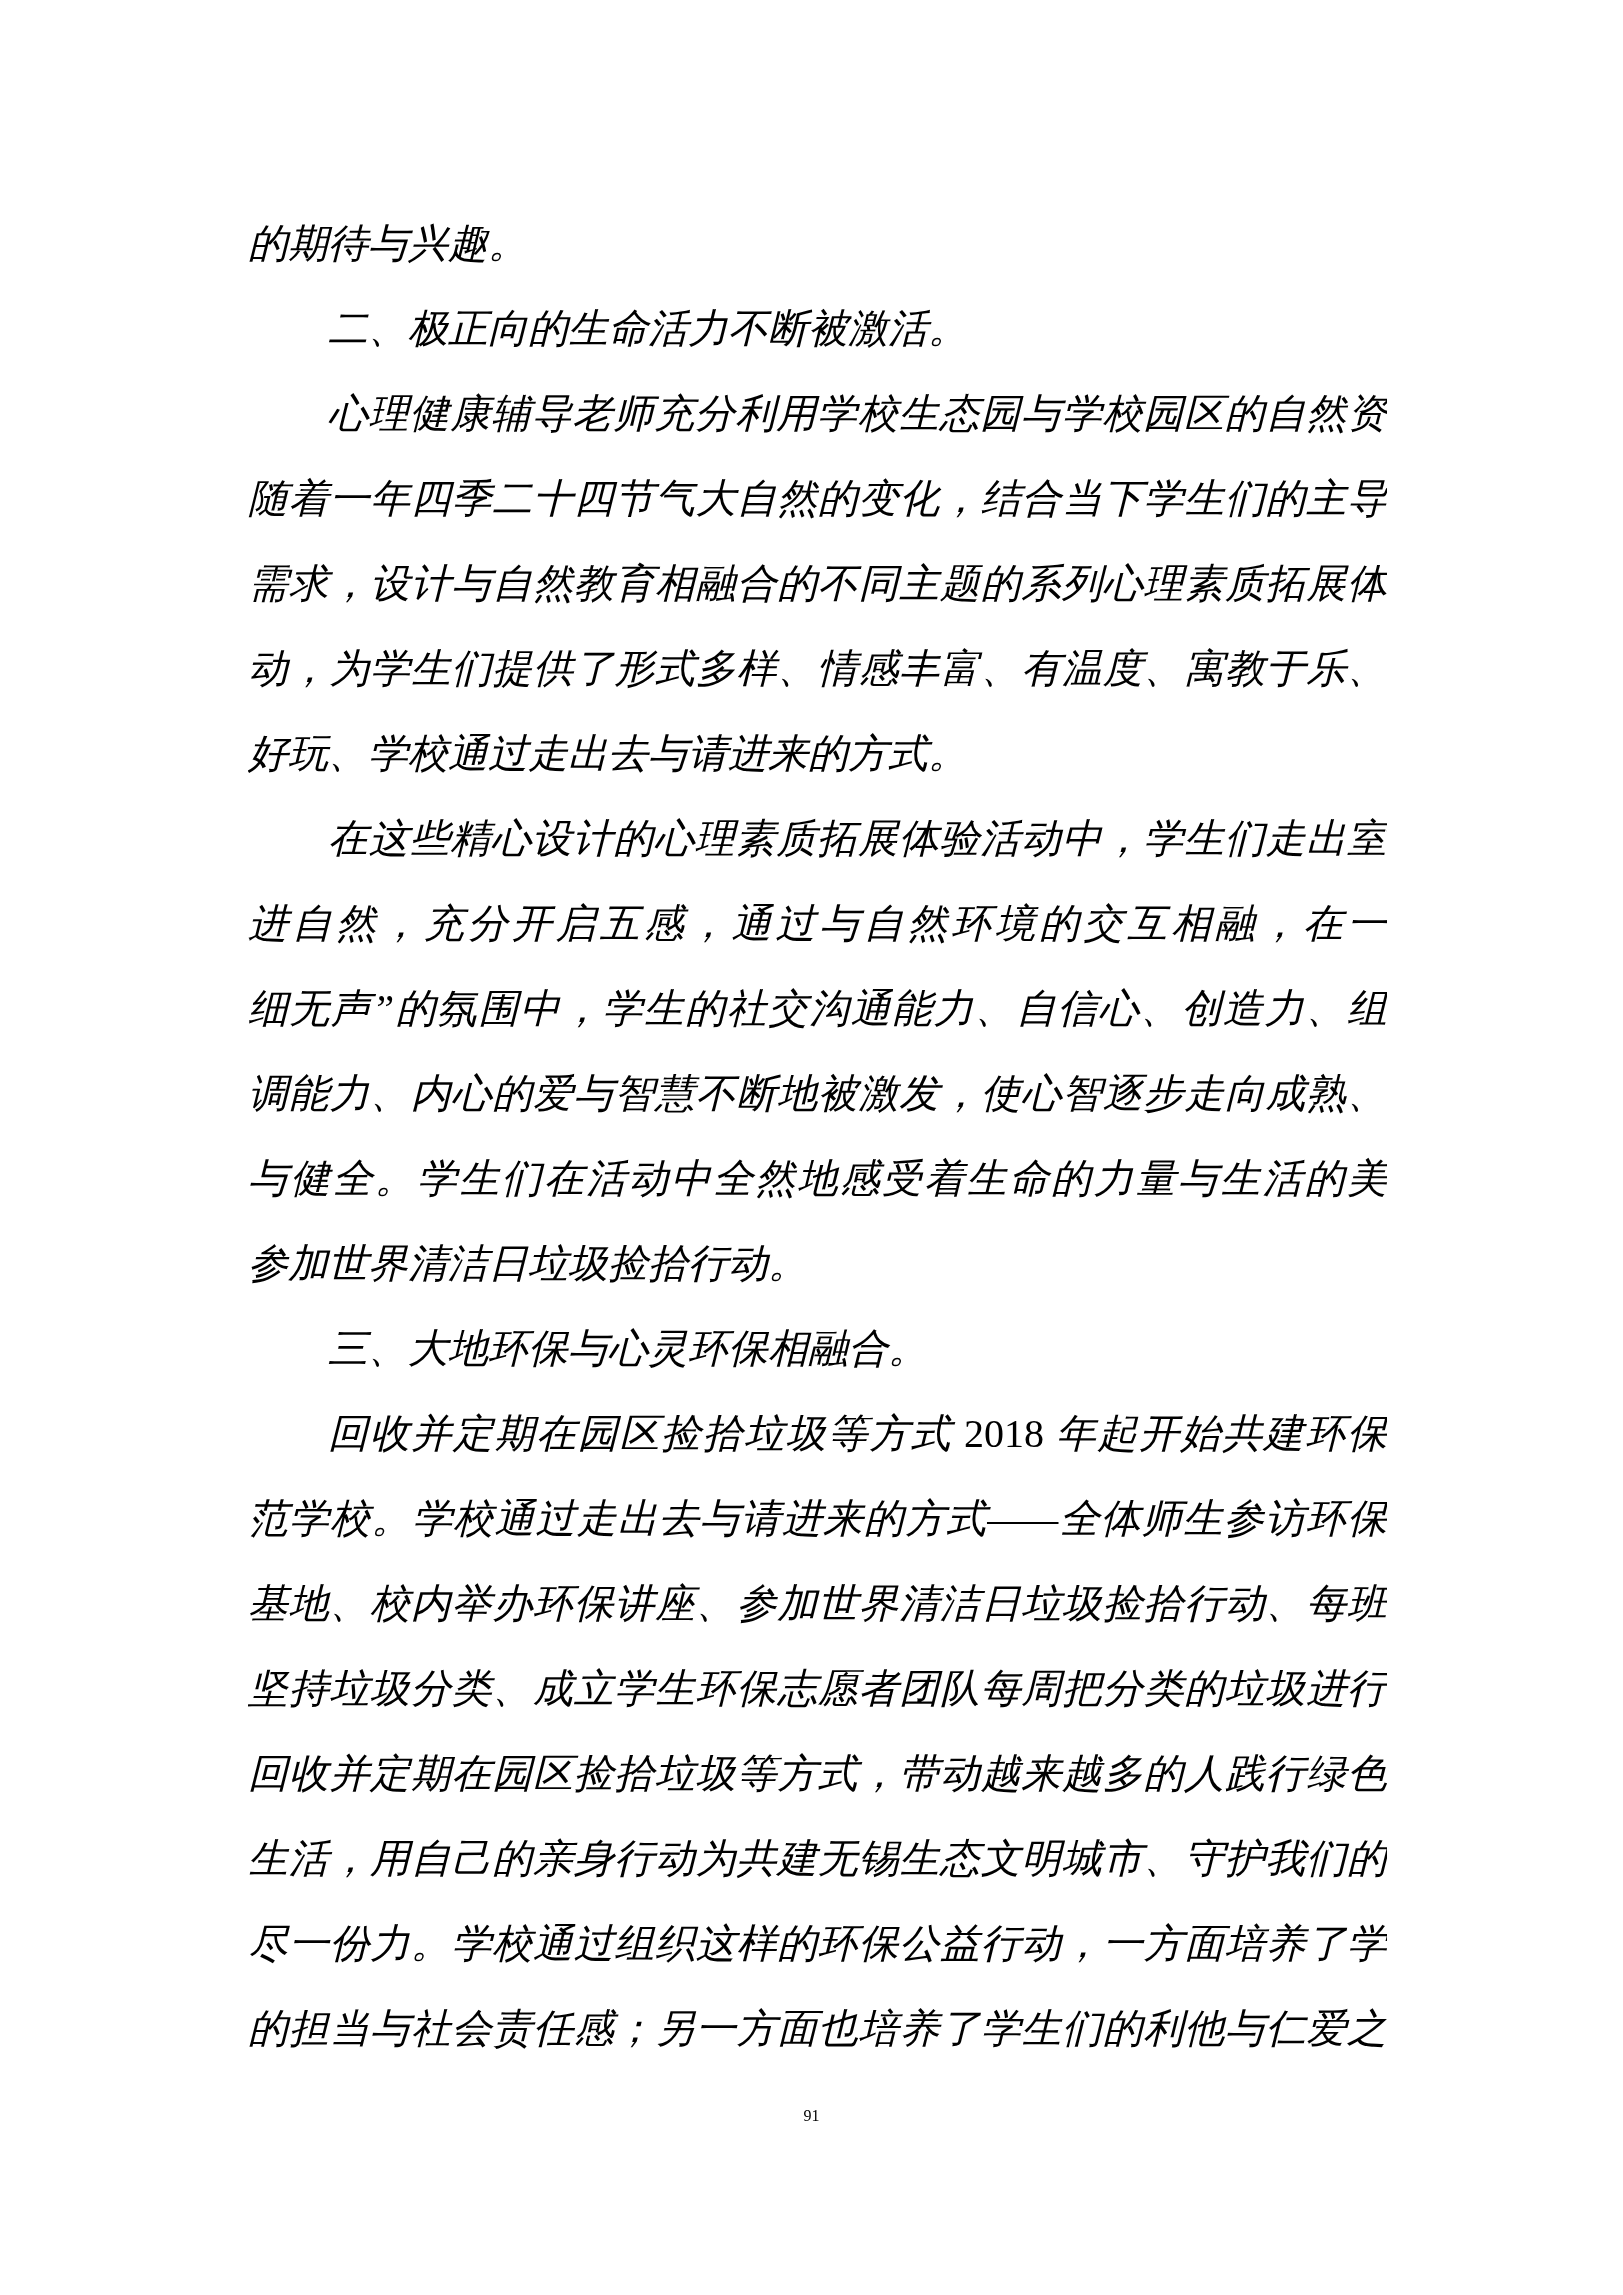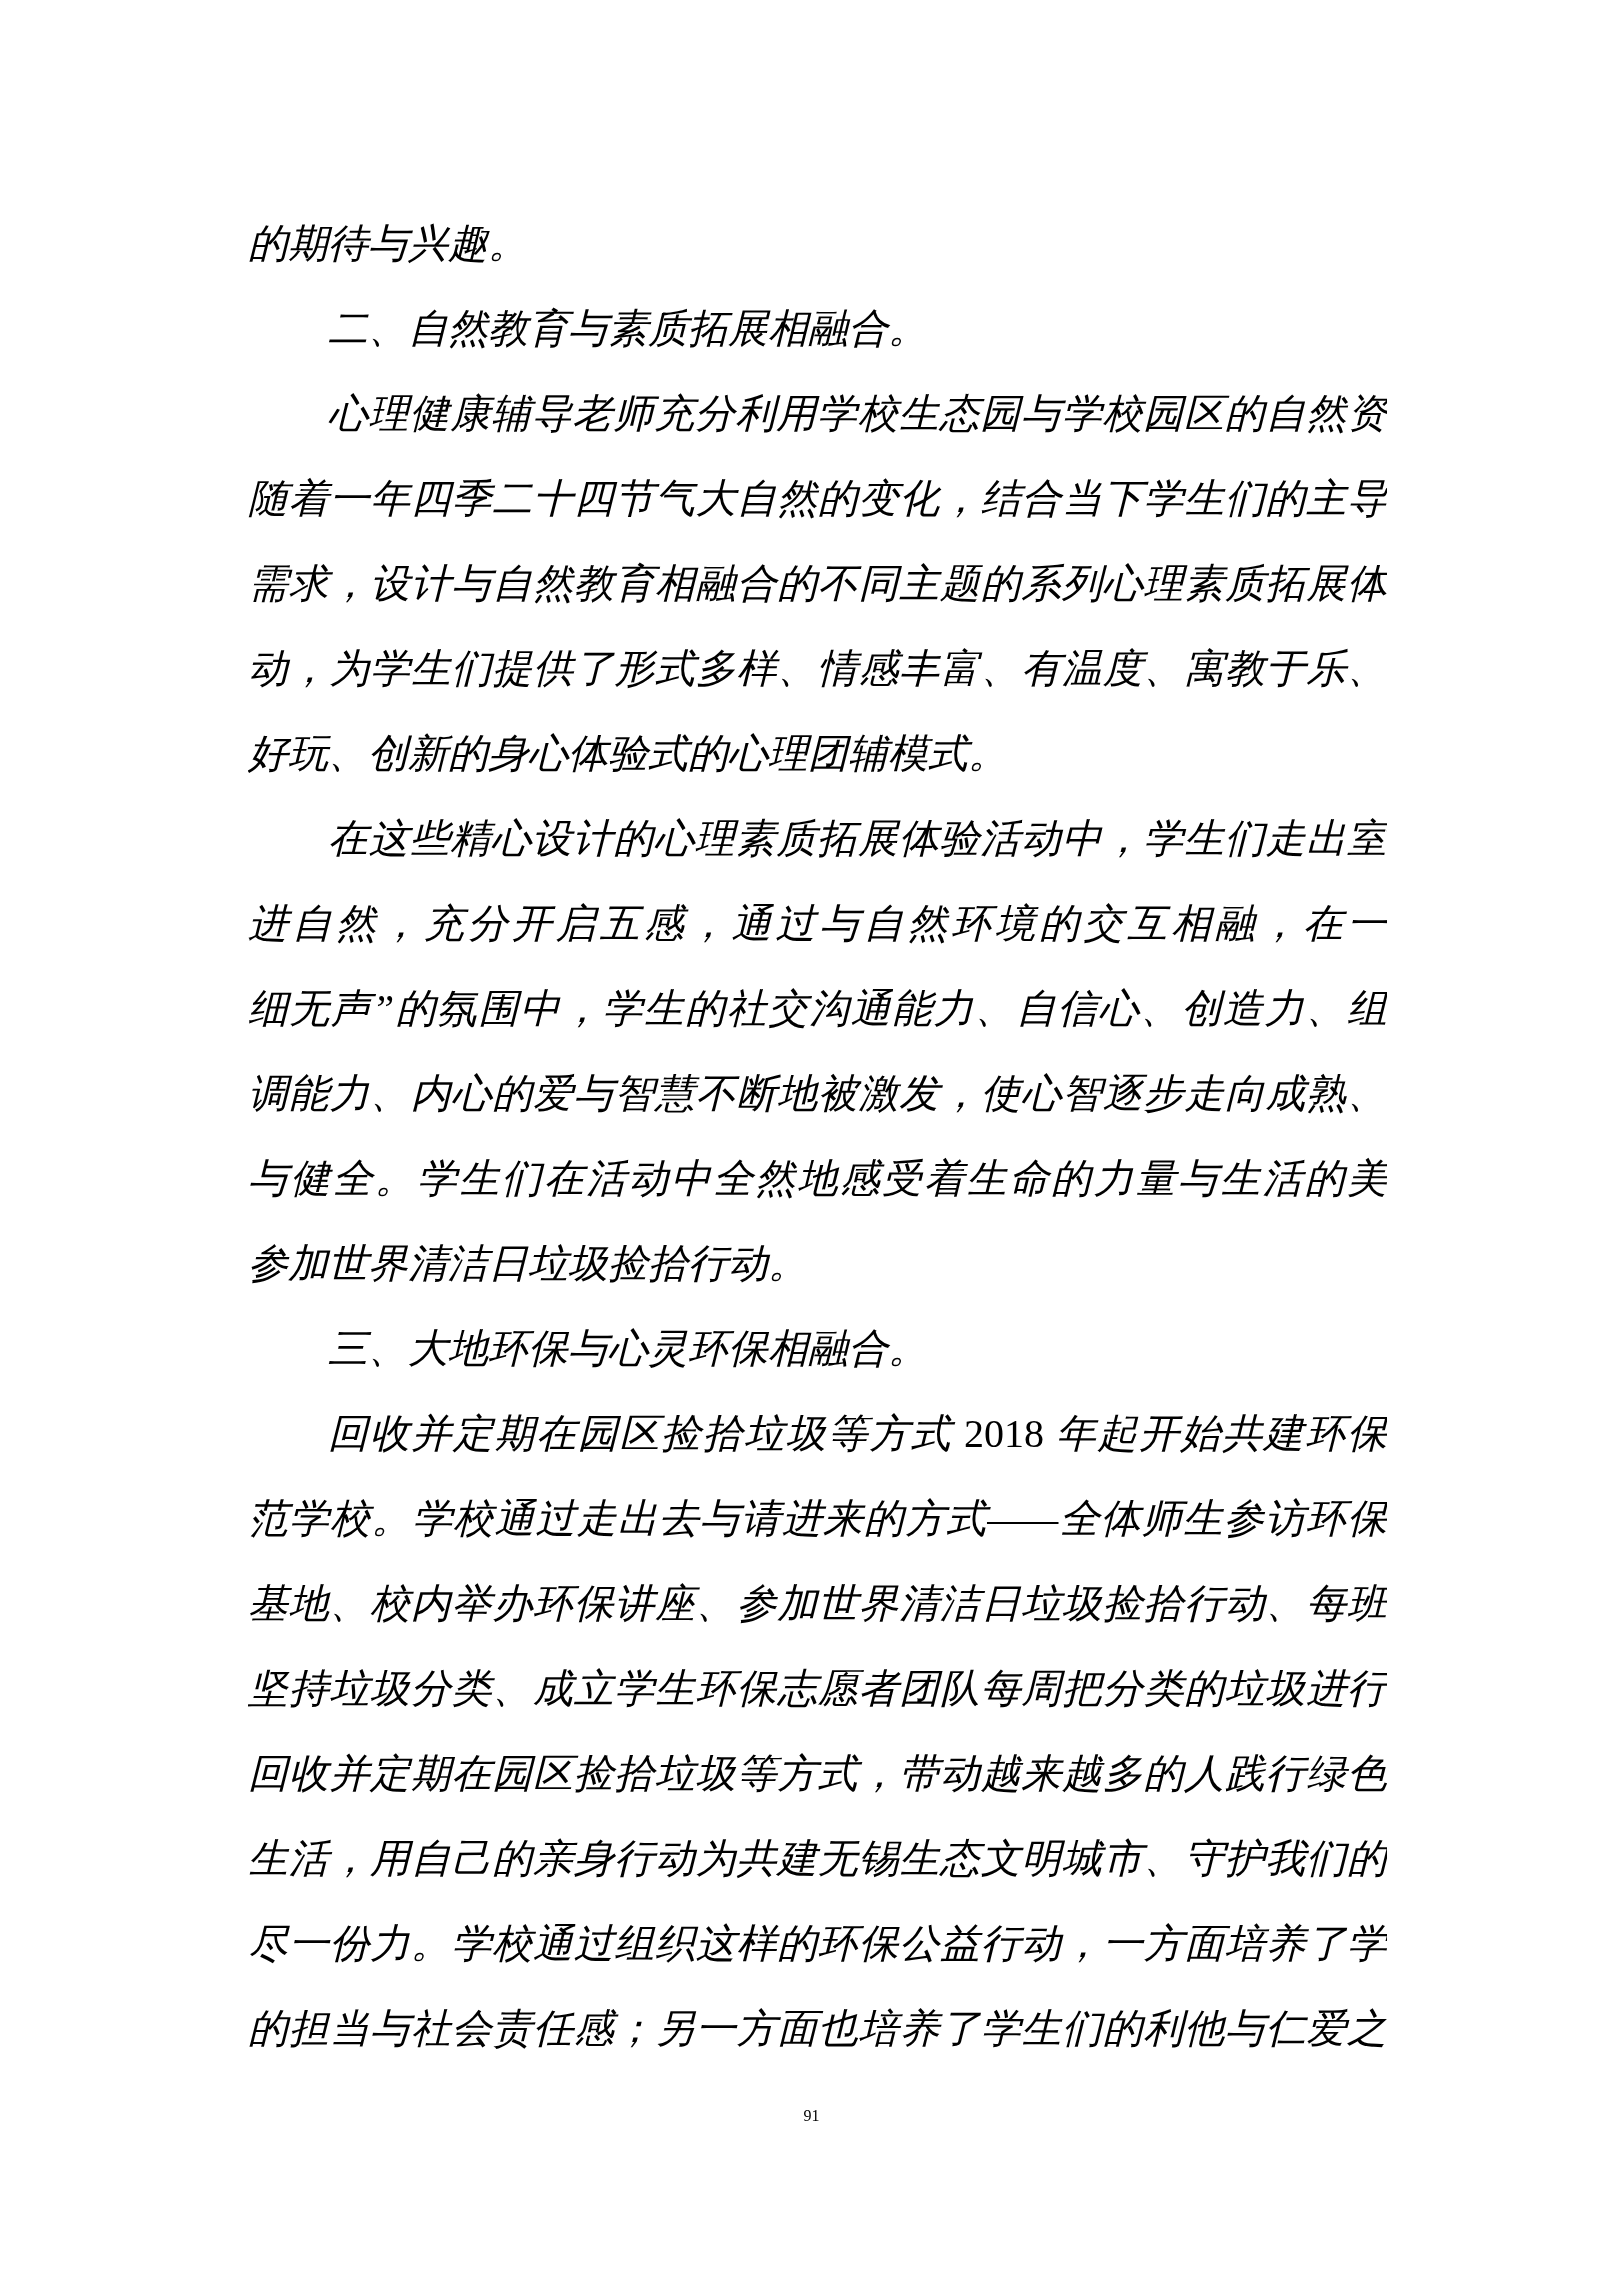--- a/index.html
+++ b/index.html
@@ -52,26 +52,26 @@
     font-style: normal;
     color: #000000;
   }
 </style>
 </head>
 <body>
 
 <div class="page">
   <div class="text-body">
     <div class="line">的期待与兴趣。</div>
-    <div class="line indent">二、自然教育与素质拓展相融合。</div>
+    <div class="line indent">二、极正向的生命活力不断被激活。</div>
     <div class="line indent stretch">心理健康辅导老师充分利用学校生态园与学校园区的自然资源，</div>
     <div class="line stretch">随着一年四季二十四节气大自然的变化，结合当下学生们的主导心理</div>
     <div class="line stretch">需求，设计与自然教育相融合的不同主题的系列心理素质拓展体验活</div>
     <div class="line stretch">动，为学生们提供了形式多样、情感丰富、有温度、寓教于乐、有趣</div>
-    <div class="line">好玩、创新的身心体验式的心理团辅模式。</div>
+    <div class="line">好玩、学校通过走出去与请进来的方式。</div>
     <div class="line indent stretch">在这些精心设计的心理素质拓展体验活动中，学生们走出室内走</div>
     <div class="line stretch">进自然，充分开启五感，通过与自然环境的交互相融，在一种“润物</div>
     <div class="line stretch">细无声”的氛围中，学生的社交沟通能力、自信心、创造力、组织协</div>
     <div class="line stretch">调能力、内心的爱与智慧不断地被激发，使心智逐步走向成熟、完善</div>
     <div class="line stretch">与健全。学生们在活动中全然地感受着生命的力量与生活的美好，积</div>
     <div class="line">参加世界清洁日垃圾捡拾行动。</div>
     <div class="line indent">三、大地环保与心灵环保相融合。</div>
     <div class="line indent stretch"><span>回收并定期在园区捡拾垃圾等方式 </span><span class="latin">2018</span><span> 年起开始共建环保示</span></div>
     <div class="line stretch">范学校。学校通过走出去与请进来的方式——全体师生参访环保教育</div>
     <div class="line stretch">基地、校内举办环保讲座、参加世界清洁日垃圾捡拾行动、每班每天</div>

